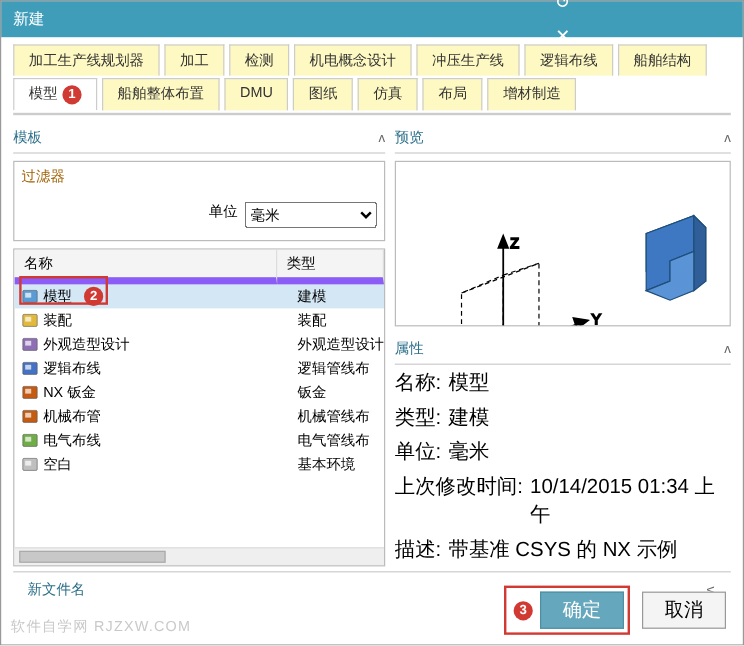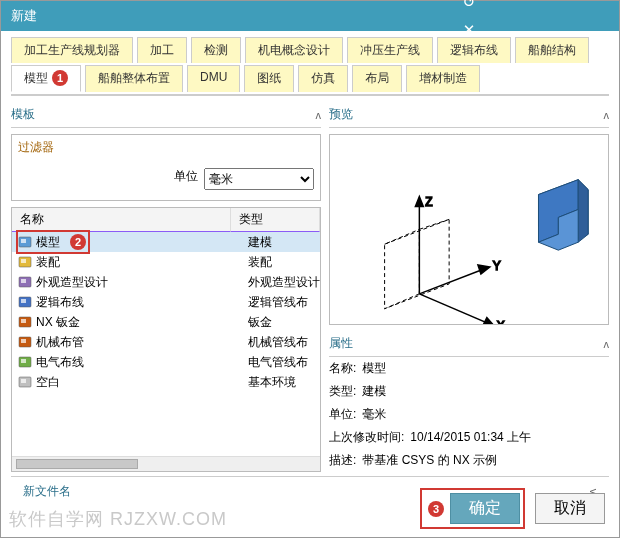--- a/index.html
+++ b/index.html
@@ -18,43 +18,43 @@
 .right{width:280px;display:flex;flex-direction:column;min-width:0}
 .panel-header{color:#2B6F8A;font-size:12px;padding:4px 0;border-bottom:1px solid #ccc;display:flex;justify-content:space-between;align-items:center}
 .panel-header .chev{font-size:11px;color:#666}
 .filter-box{border:1px solid #bbb;margin-top:6px;padding:4px 6px 10px 6px}
 .filter-title{color:#a16207;font-size:12px;padding-bottom:4px}
 .filter-row{display:flex;justify-content:flex-end;gap:6px;margin-top:8px}
 .filter-row select{width:110px;font-size:12px;height:22px}
 .filter-row .lbl{font-size:12px}
 .list-box{border:1px solid #bbb;margin-top:6px;flex:1;overflow:auto;position:relative}
 .list-header{display:flex;background:#f4f4f4;position:sticky;top:0}
-.list-header .col{padding:3px 8px;font-size:12px;border-right:1px solid #ddd;border-bottom:1px solid #8b5cf6}
+.list-header .col{padding:3px 8px;font-size:12px;border-right:1px solid #ddd;border-bottom:6px solid #8b5cf6}
 .col-name{flex:1}
 .col-type{width:72px}
 .list-row{display:flex;align-items:center;height:20px;cursor:pointer}
 .list-row .cell-name{flex:1;display:flex;align-items:center;gap:4px;padding-left:6px}
 .list-row .cell-type{width:72px;padding-left:4px;white-space:nowrap;overflow:hidden}
 .list-row.selected{background:#D4E7F5}
 .row-icon{width:14px;height:14px;display:inline-block}
 .hscroll{height:14px;background:#efefef;border-top:1px solid #ddd;display:flex;align-items:center}
 .hscroll .thumb{height:8px;width:120px;background:#c8c8c8;border:1px solid #aaa;margin-left:4px}
 .sel-outline{position:absolute;border:2px solid #D13933;pointer-events:none}
 .preview-box{border:1px solid #bbb;height:200px;margin-top:6px;position:relative;background:#fff;overflow:hidden}
 .props{margin-top:6px}
-.prop-line{font-size:12px;padding:3px 0;display:flex;gap:6px}
+.prop-line{font-size:17px;padding:3px 0;display:flex;gap:6px}
 .prop-line .k{white-space:nowrap}
 .section-label{color:#2B6F8A;font-size:12px;padding:6px 12px 0 12px;border-top:1px solid #ccc;margin:4px 10px 0 10px;display:flex;justify-content:space-between}
 .section-label .chev{transform:rotate(-90deg);display:inline-block;font-size:11px;color:#666}
 .footer{position:absolute;bottom:8px;right:14px;display:flex;gap:10px;align-items:center}
 .btn{border:1px solid #999;padding:4px 18px;font-size:16px;background:#f4f4f4;cursor:pointer}
 .btn.primary{background:#65A7BC;color:#fff;border-color:#4E8FA3}
 .btn-wrap{position:relative;display:flex;align-items:center;border:2px solid #D13933;padding:3px 3px 3px 6px}
 .btn-wrap .step-badge{margin-right:6px;margin-left:0}
-.watermark{position:absolute;left:8px;bottom:6px;color:#c9c9c9;font-size:18px;letter-spacing:1px}
+.watermark{position:absolute;left:8px;bottom:6px;color:#c9c9c9;font-size:12px;letter-spacing:1px}
 
 .preview-svg{position:absolute;inset:0}
 </style>
 </head>
 <body>
 <div class="window">
 
 <div class="titlebar">
   <span>新建</span>
   <div class="right">

